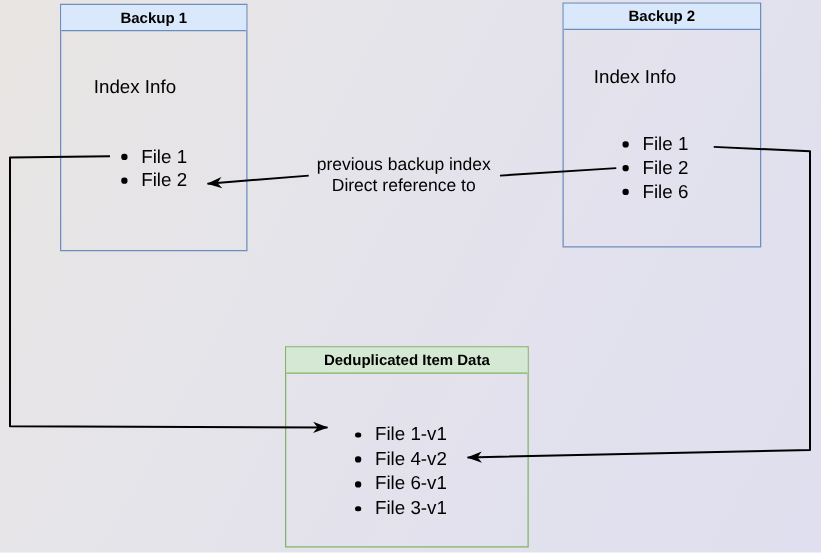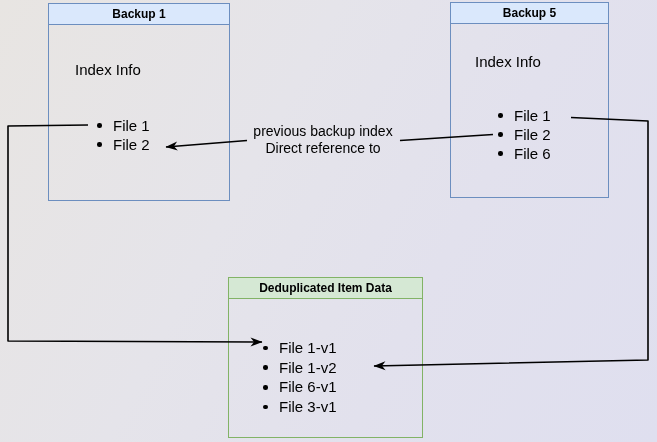--- a/index.html
+++ b/index.html
@@ -91,50 +91,50 @@
     font-size: 14px;
     line-height: 17px;
     white-space: nowrap;
   }
 </style>
 </head>
 <body>
 
 <div class="canvas">
 
-  <div class="box blue" id="backup1" style="left:48px; top:3px; width:182px; height:198px;">
+  <div class="box blue" id="backup1" style="left:48px; top:3px; width:150px; height:198px;">
     <div class="box-header">
       <span>Backup 1</span>
     </div>
     <div class="body-label" style="left:26px; top:57px;">Index Info</div>
     <ul class="items" style="left:48px; top:112px;">
         <li>File 1</li>
         <li>File 2</li>
       </ul>
   </div>
 
   <div class="box blue" id="backup2" style="left:450px; top:2px; width:159px; height:196px;">
     <div class="box-header">
-      <span>Backup 5</span>
+      <span>Backup 2</span>
     </div>
     <div class="body-label" style="left:24px; top:50px;">Index Info</div>
     <ul class="items" style="left:47px; top:103px;">
         <li>File 1</li>
         <li>File 2</li>
         <li>File 6</li>
       </ul>
   </div>
 
   <div class="box green" id="dedup" style="left:228px; top:277px; width:195px; height:161px;">
     <div class="box-header">
       <span>Deduplicated Item Data</span>
     </div>
-    <ul class="items" style="left:34px; top:60px;">
+    <ul class="items" style="left:55px; top:60px;">
         <li>File 1-v1</li>
-        <li>File 1-v2</li>
+        <li>File 4-v2</li>
         <li>File 6-v1</li>
         <li>File 3-v1</li>
       </ul>
   </div>
 
   <svg id="arrows" viewBox="0 0 657 442" xmlns="http://www.w3.org/2000/svg">
     <defs>
       <marker id="ah" markerWidth="14" markerHeight="11" refX="12.5" refY="5.5" orient="auto" markerUnits="userSpaceOnUse">
         <path class="arrow-head" d="M1,1 L13,5.5 L1,10 L4.5,5.5 Z"></path>
       </marker>

